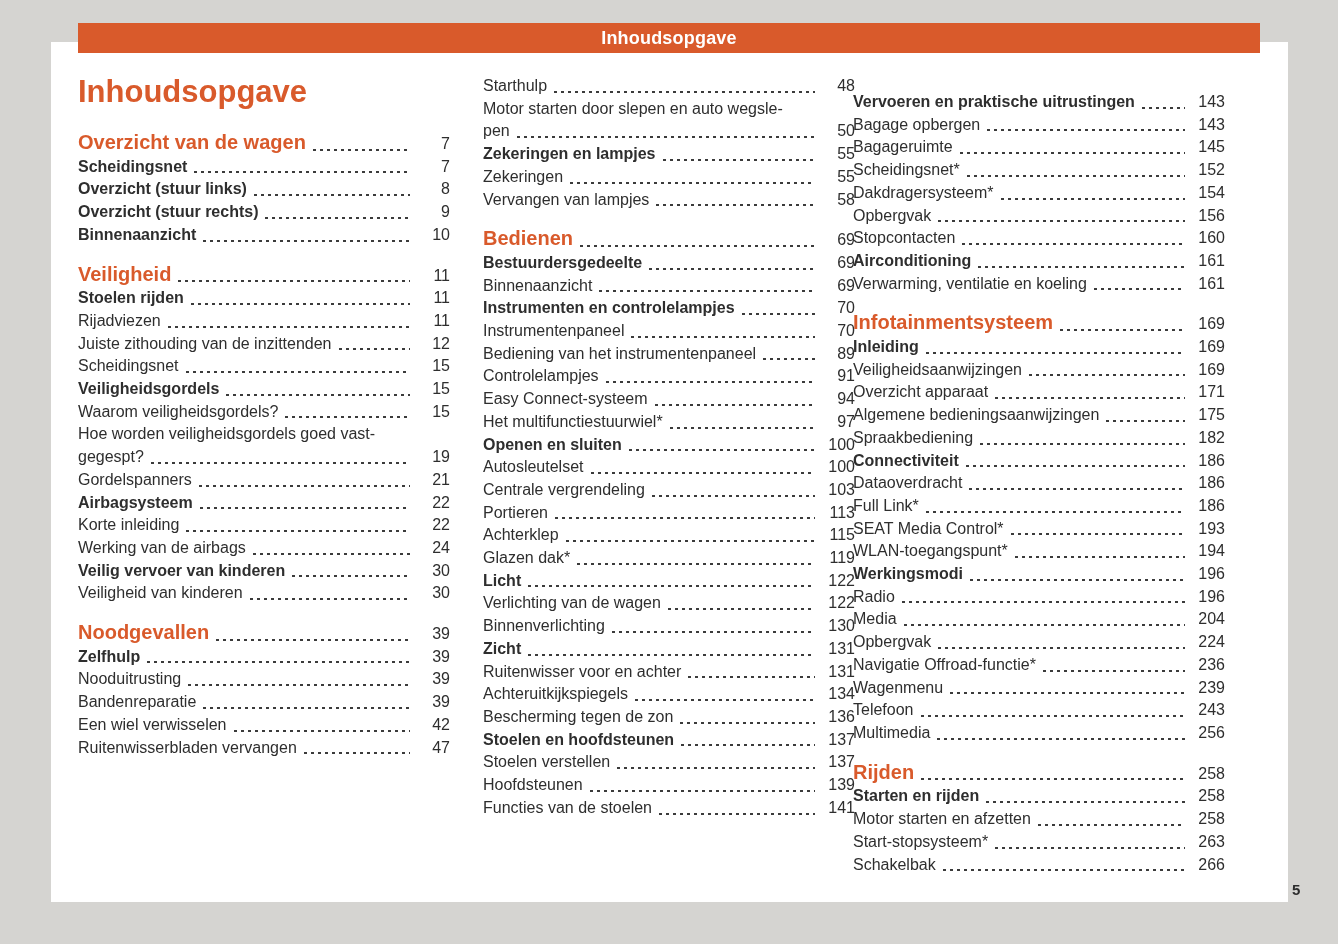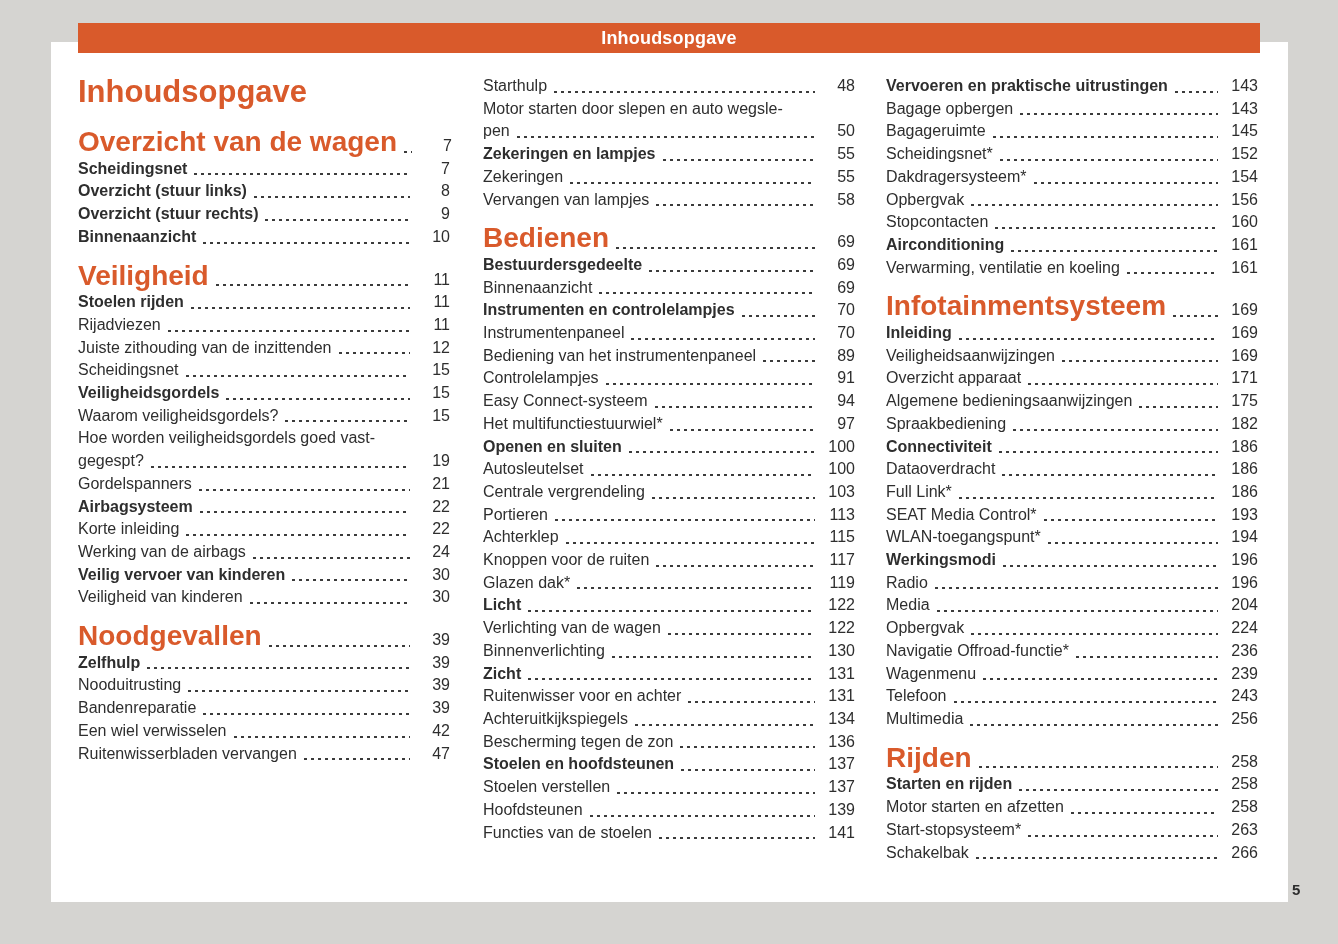--- a/index.html
+++ b/index.html
@@ -23,34 +23,34 @@
   .header-bar .header-title {
     color: #ffffff; font-weight: 700; font-size: 18px; letter-spacing: 0.2px;
   }
   .page-number {
     position: absolute; left: 1292px; top: 881px;
     font-size: 15px; font-weight: 700; color: #2d2d2d;
   }
   .col { position: absolute; top: 33px; }
   .col-1 { left: 27px;  width: 372px; }
   .col-2 { left: 432px; width: 372px; }
-  .col-3 { left: 835px; width: 372px; }
+  .col-3 { left: 802px; width: 372px; margin-top: 16px; }
   .doc-title {
     margin: 0 0 22px 0;
     font-size: 31px; line-height: 34px; font-weight: 700;
     color: #d95a2b;
   }
   .entry {
     display: flex; align-items: baseline;
     line-height: 22.7px; font-size: 16px; color: #2e2e2e;
   }
   .entry.gap { margin-top: 16px; }
   .entry .label { white-space: nowrap; }
   .entry.bold .label { font-weight: 700; }
-  .entry.section .label { font-weight: 700; font-size: 28px; color: #d95a2b; }
+  .entry.section .label { font-weight: 700; font-size: 20px; color: #d95a2b; }
   .dots {
     flex: 1 1 auto; height: 4px; align-self: flex-end;
     margin: 0 6px 4px 5px;
     background-image: radial-gradient(circle, #3b3b3b 1.3px, rgba(0,0,0,0) 1.5px);
     background-size: 7px 4px; background-repeat: repeat-x; background-position: 0 50%;
     min-width: 10px;
   }
   .num { min-width: 34px; text-align: right; font-size: 16px; color: #2e2e2e; }
 </style>
 </head>
@@ -285,25 +285,20 @@
             <span class="label">Portieren</span>
             <span class="dots"></span>
             <span class="num">113</span>
           </div>
           <div class="entry normal">
             <span class="label">Achterklep</span>
             <span class="dots"></span>
             <span class="num">115</span>
           </div>
           <div class="entry normal">
-            <span class="label">Knoppen voor de ruiten</span>
-            <span class="dots"></span>
-            <span class="num">117</span>
-          </div>
-          <div class="entry normal">
             <span class="label">Glazen dak*</span>
             <span class="dots"></span>
             <span class="num">119</span>
           </div>
           <div class="entry bold">
             <span class="label">Licht</span>
             <span class="dots"></span>
             <span class="num">122</span>
           </div>
           <div class="entry normal">

